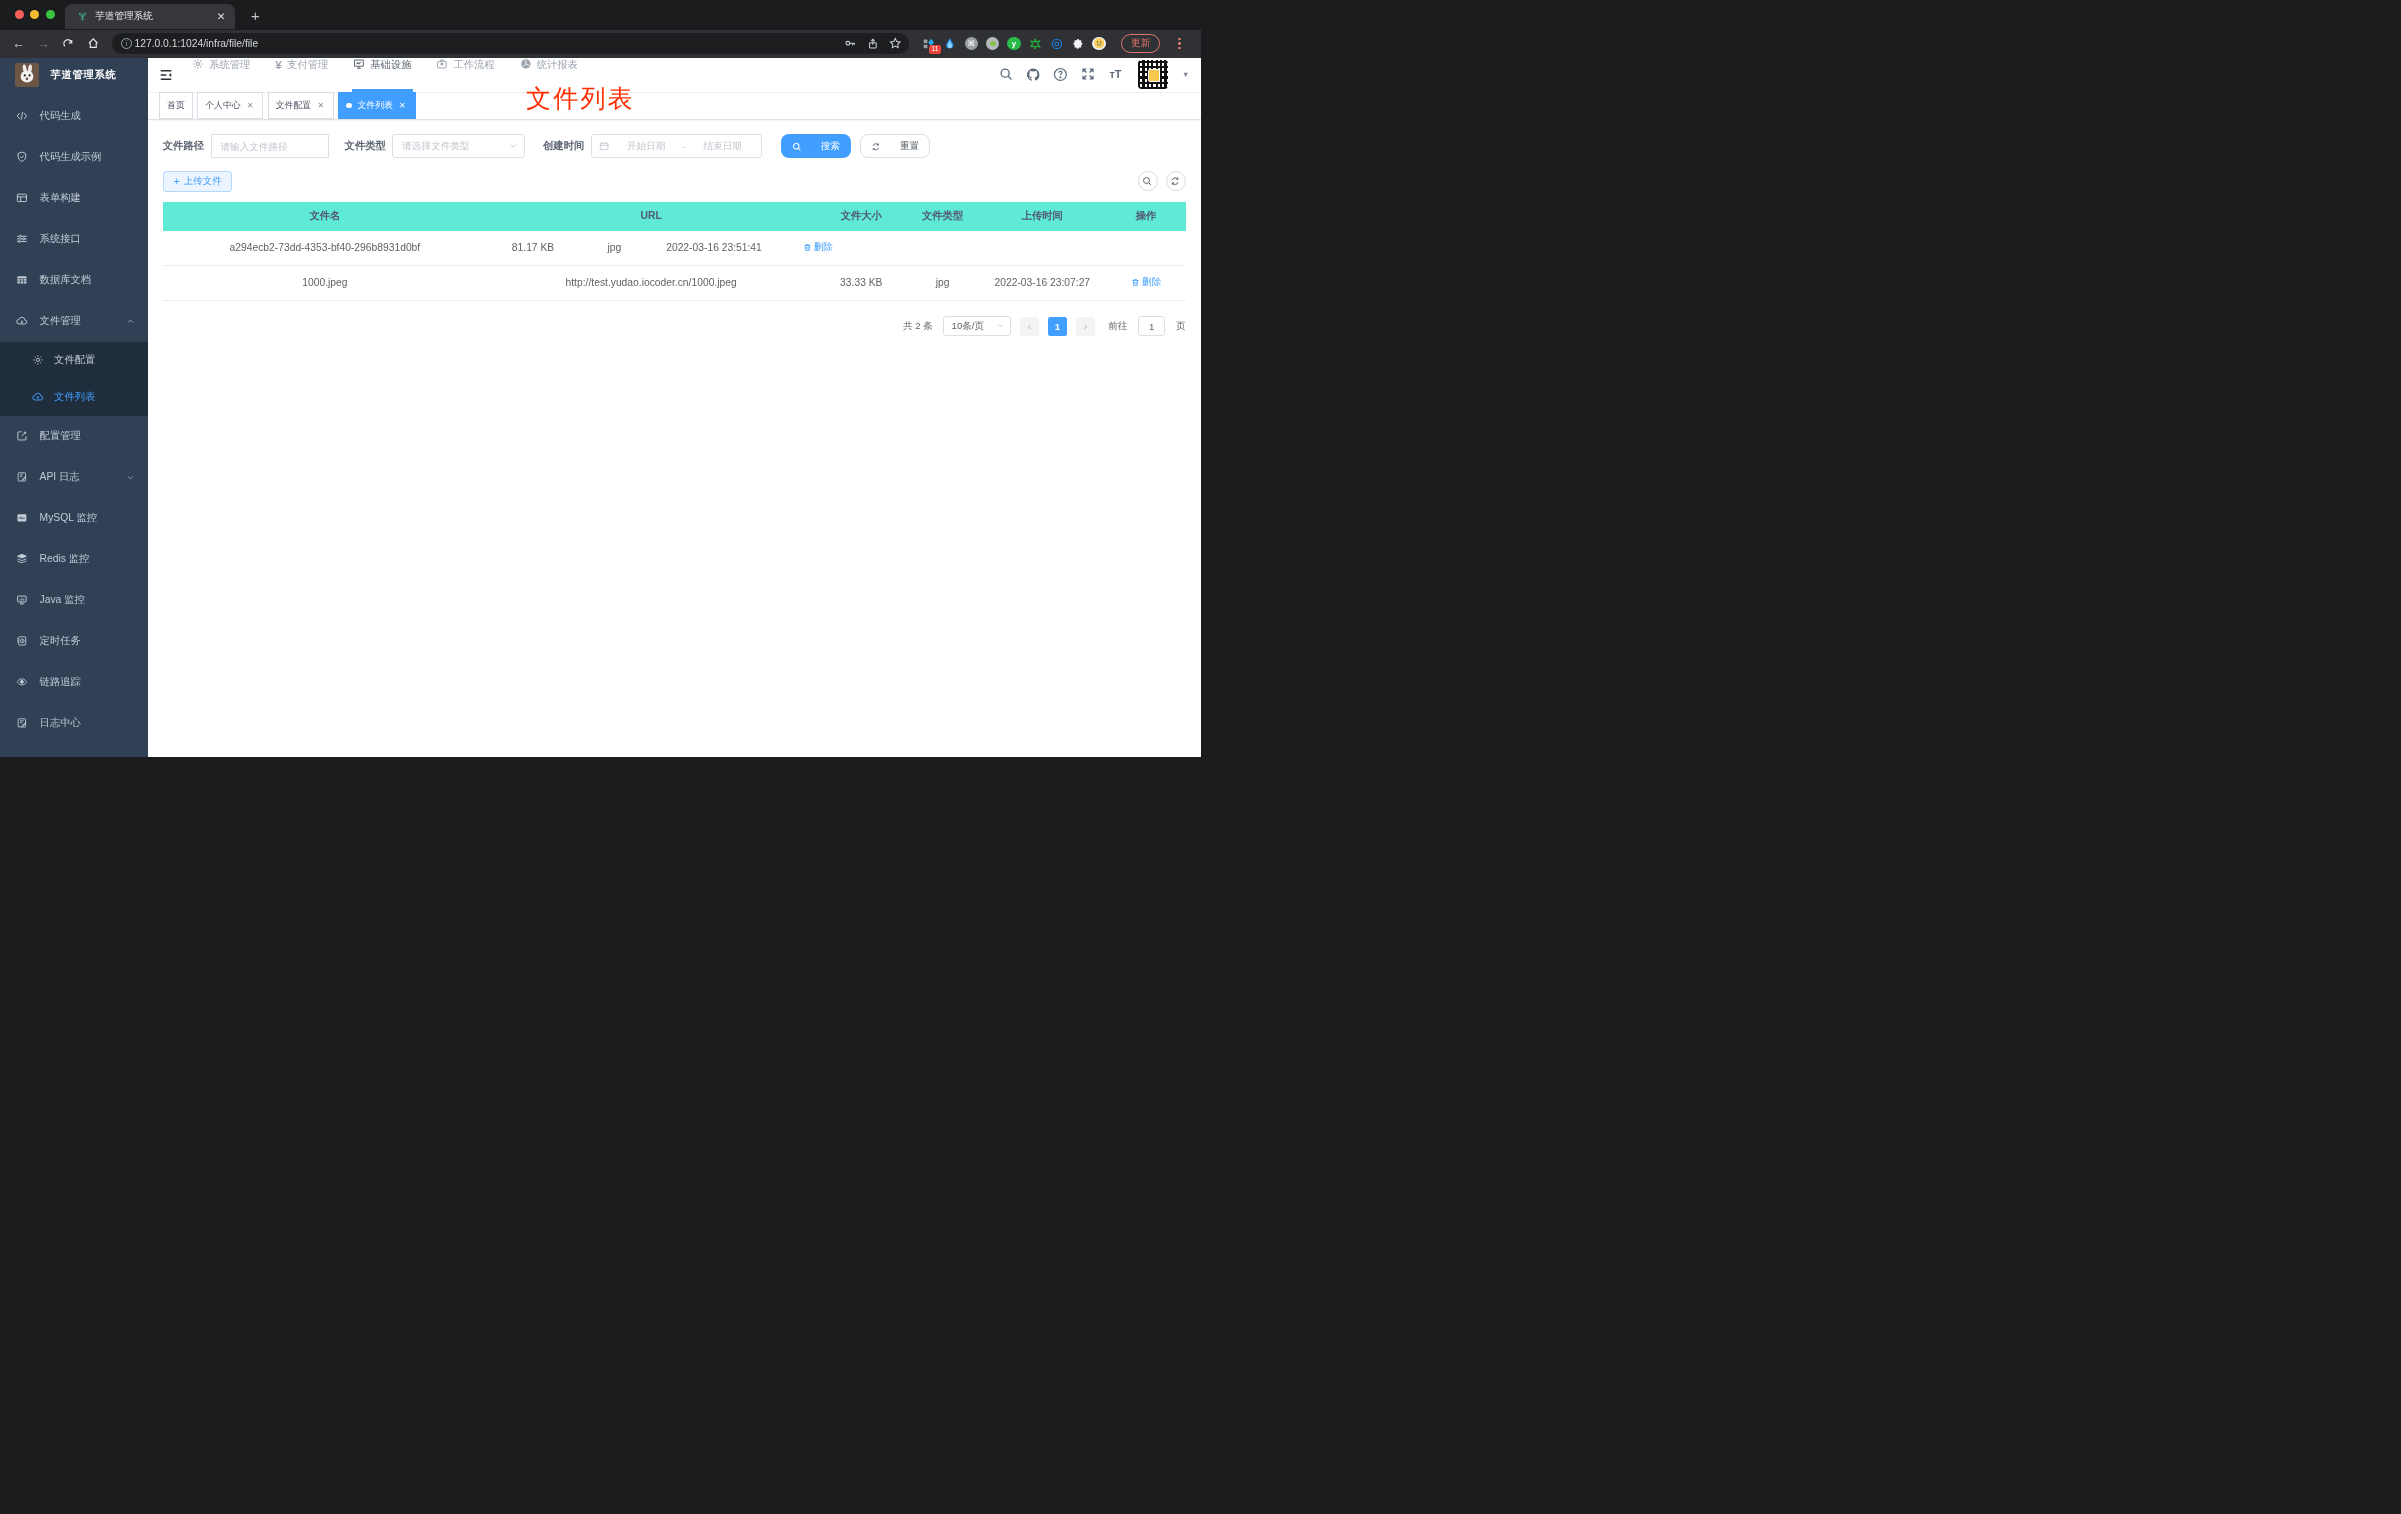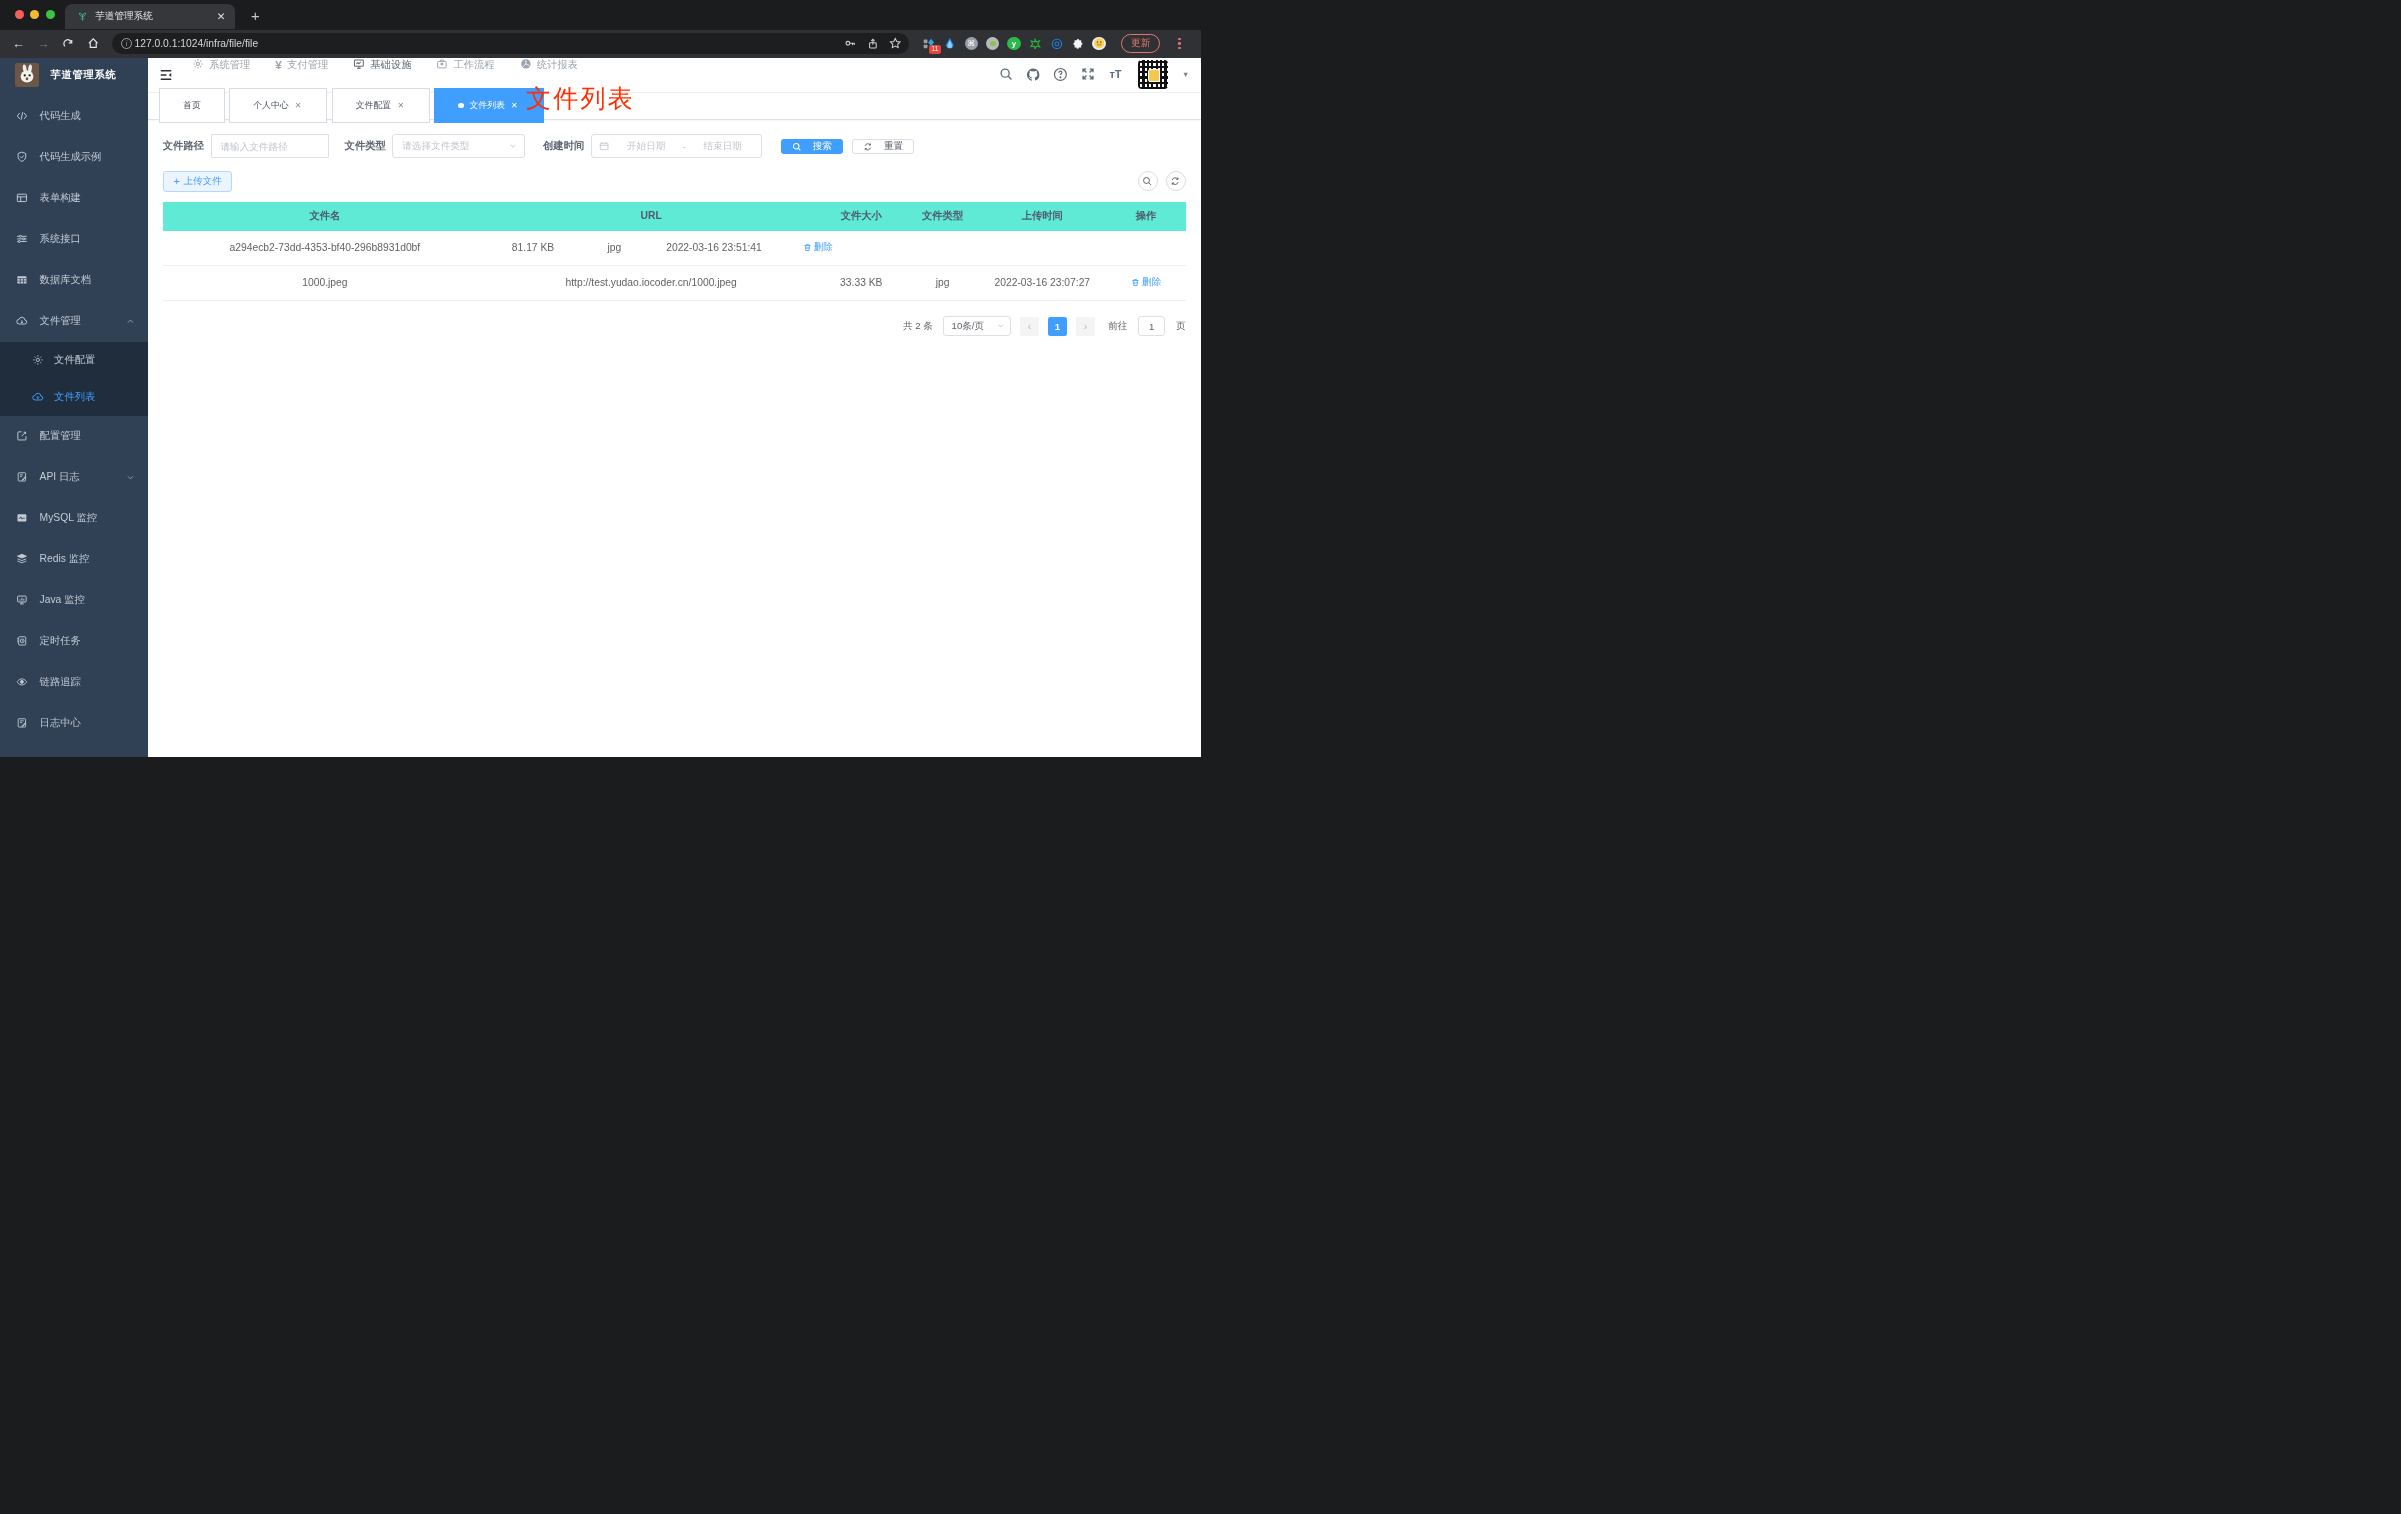--- a/index.html
+++ b/index.html
@@ -63,22 +63,22 @@
   .hdr-ic { width:14.8px; height:14.8px; display:flex; align-items:center; justify-content:center; cursor:pointer; }
   .avatar-qr { width:29.5px; height:29.5px; border-radius:3.7px; margin-left:3px; background:
       repeating-linear-gradient(90deg,#111 0 2.2px,transparent 2.2px 4.4px),
       repeating-linear-gradient(0deg,#111 0 2.2px,#fff 2.2px 5.2px);
     position:relative; cursor:pointer; }
   .avatar-qr::after { content:""; position:absolute; left:9.6px; top:9.6px; width:10.3px; height:10.3px; background:#f5c84c; border:1.5px solid #fff; border-radius:2.2px; }
   .hdr-caret { color:#7c8794; font-size:7.4px; margin-left:1.5px; cursor:pointer; }
 
   .tags-bar { height:28px; background:#fff; border-top:0.7px solid #f0f0f0; border-bottom:0.7px solid #e2e2e2;
     box-shadow:0 0.7px 2.2px rgba(0,0,0,.08); display:flex; align-items:center; padding-left:11px; gap:4.4px; position:relative; z-index:2; }
-  .tag { height:35px; display:flex; align-items:center; border:0.7px solid #d8dce5; background:#fff; color:#495060;
-    font-size:8.9px; padding:0 23px; cursor:pointer; white-space:nowrap; }
+  .tag { height:27px; display:flex; align-items:center; border:0.7px solid #d8dce5; background:#fff; color:#495060;
+    font-size:8.9px; padding:0 7px; cursor:pointer; white-space:nowrap; }
   .tag .tclose { margin-left:4.4px; font-size:8px; color:#8a919c; width:10.3px; text-align:center; }
   .tag.active { background:#409eff; border-color:#409eff; color:#fff; }
   .tag.active .dot { width:5.9px; height:5.9px; background:#fff; border-radius:50%; margin-right:5.2px; }
   .tag.active .tclose { color:#fff; }
 
   .annotation { position:absolute; left:378px; top:-10.3px; color:#ff2d00; font-size:25px; font-weight:500;
     letter-spacing:2.2px; z-index:5; pointer-events:none; white-space:nowrap; }
 
   
   .content { flex:1; background:#fff; padding:14.8px 15.5px 0 14.8px; position:relative; }
@@ -88,22 +88,22 @@
     font-family:inherit; outline:none; }
   .f-input::placeholder { color:#c0c4cc; }
   .f-select { width:133px; height:24px; border:0.7px solid #dcdfe6; border-radius:3px; display:flex; align-items:center;
     padding:0 7.4px 0 8.9px; color:#c0c4cc; font-size:9.6px; cursor:pointer; }
   .f-select .sel-caret { margin-left:auto; color:#c0c4cc; }
   .gap20{width:16px;} .gap24{width:17.7px;} .gap26{width:19px;} .gap12{width:8.9px;}
   .daterange { width:171px; height:24px; border:0.7px solid #dcdfe6; border-radius:3px; display:flex; align-items:center;
     padding:0 7.4px; color:#c0c4cc; font-size:9.6px; gap:5.9px; cursor:pointer; }
   .daterange .dr-txt { flex:1; text-align:center; }
   .dr-sep { color:#c0c4cc; }
-  .btn { height:15px; border-radius:3px; display:inline-flex; align-items:center; justify-content:center; font-size:9.6px;
-    padding:0 10.3px; cursor:pointer; gap:11px; border:0.7px solid transparent; white-space:nowrap; }
+  .btn { height:24px; border-radius:8px; display:inline-flex; align-items:center; justify-content:center; font-size:9.6px;
+    padding:0 10.3px; cursor:pointer; gap:19px; border:0.7px solid transparent; white-space:nowrap; }
   .btn-primary { background:#409eff; color:#fff; }
   .btn-plain { background:#fff; border-color:#dcdfe6; color:#5c6470; }
 
   .tools-row { margin-top:12.5px; display:flex; align-items:center; }
   .btn-upload { height:21.4px; background:#ecf5ff; border:0.7px solid #b3d8ff; color:#409eff; font-size:9.6px;
     border-radius:3px; display:inline-flex; align-items:center; gap:3.7px; padding:0 9.6px; cursor:pointer; }
   .round-btns { margin-left:auto; display:flex; gap:8px; }
   .rbtn { width:20px; height:20px; border:0.7px solid #d9dce1; border-radius:50%; display:flex; align-items:center;
     justify-content:center; color:#4c5258; cursor:pointer; background:#fff; }
 

